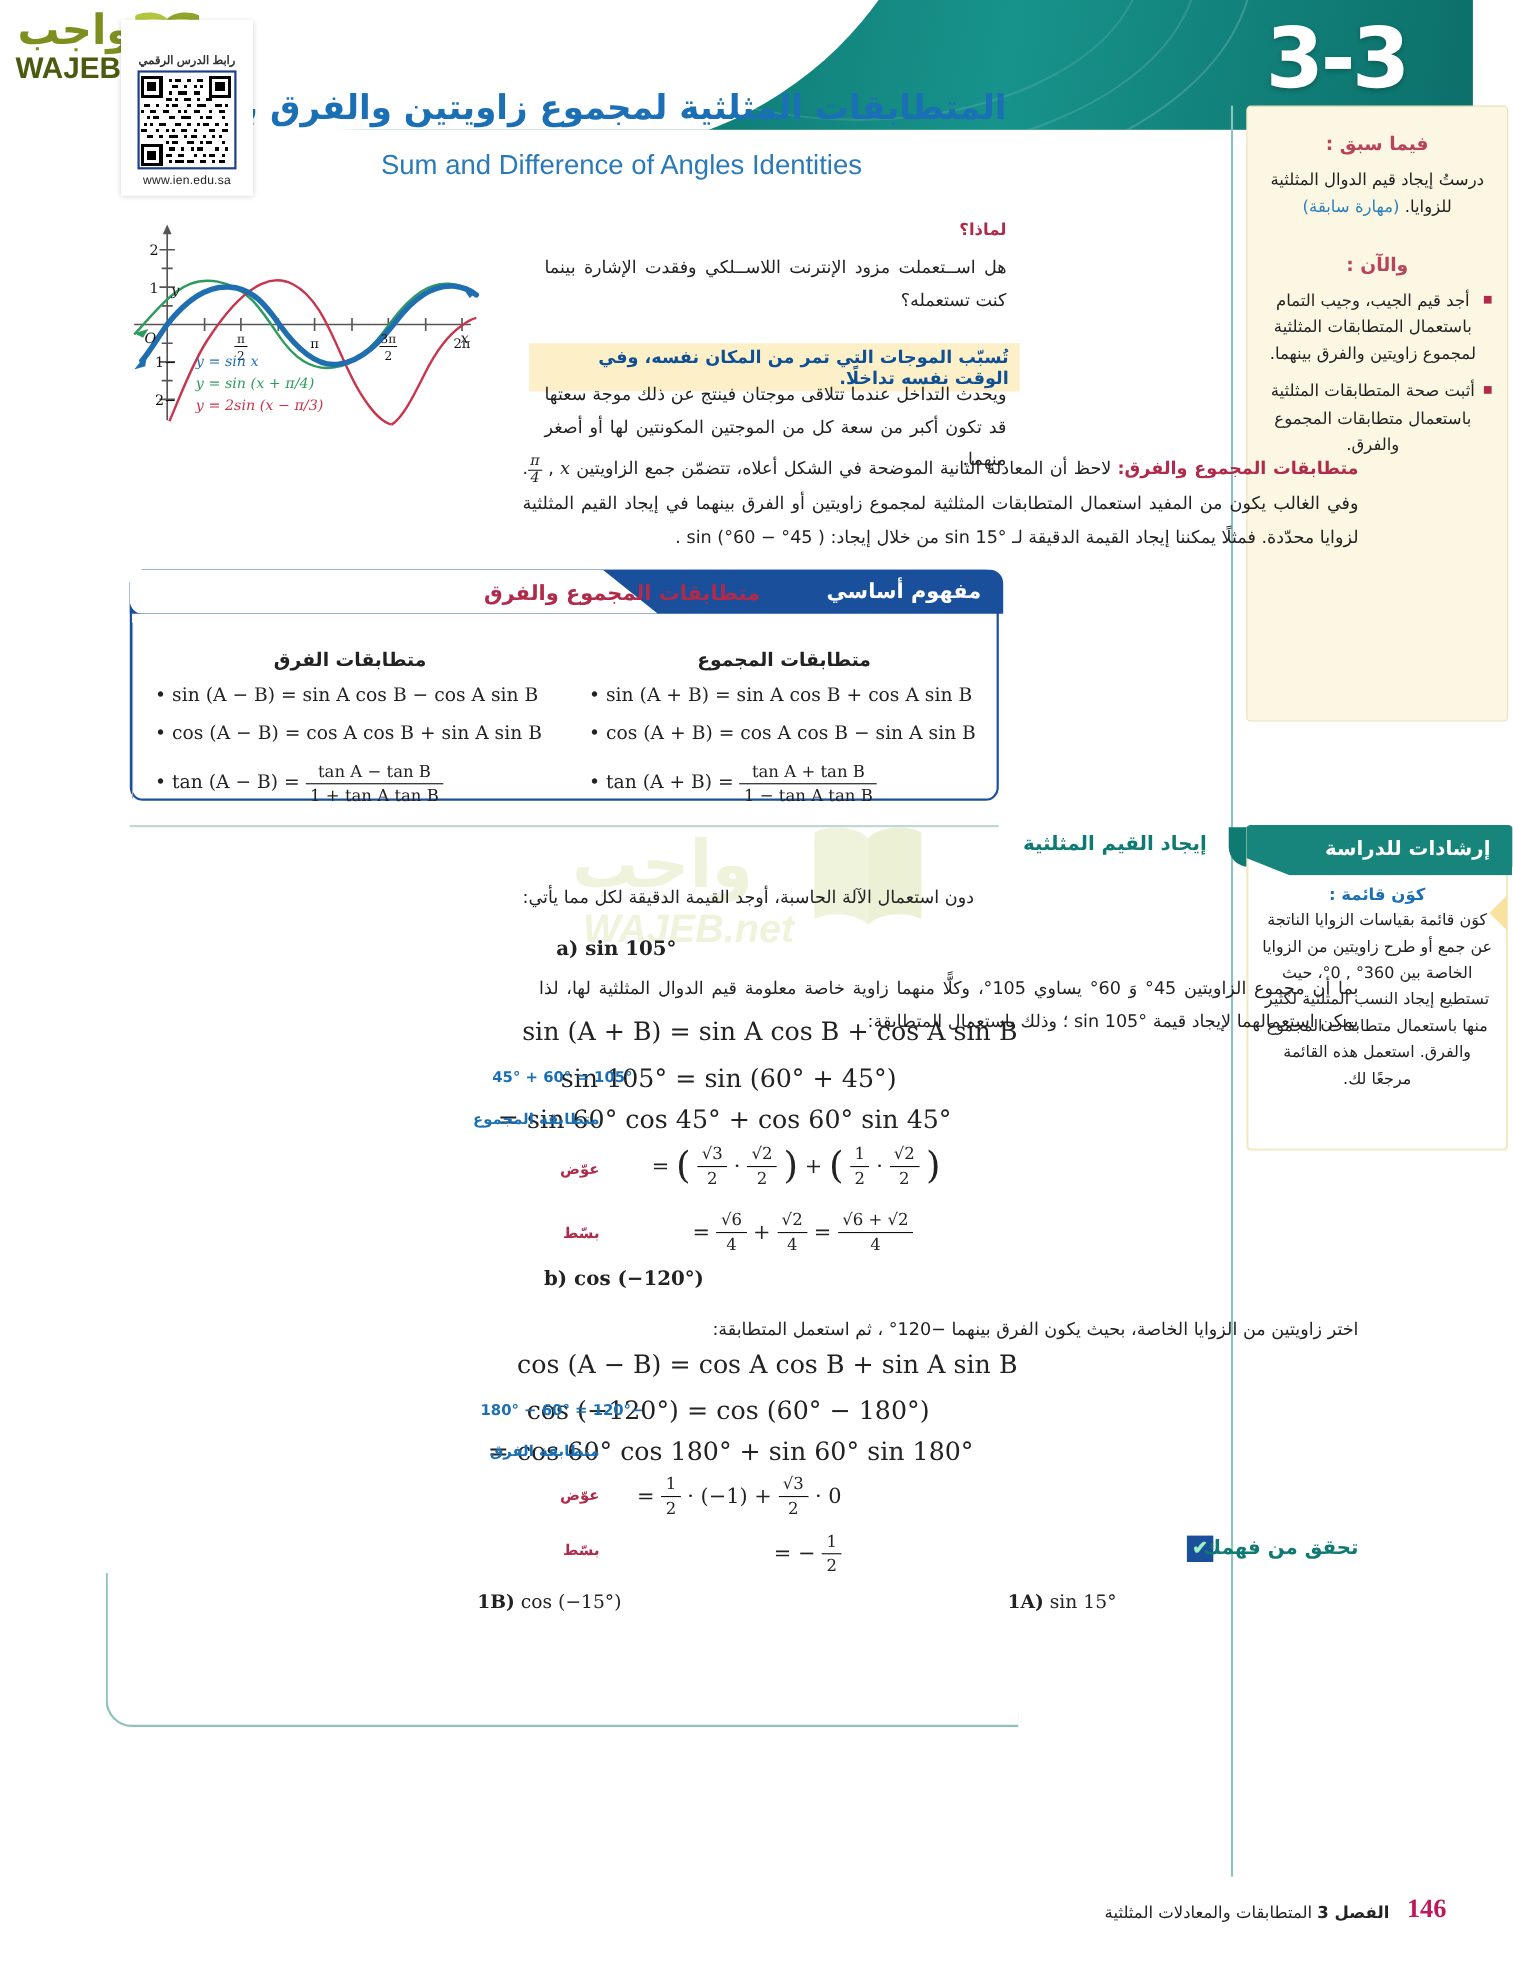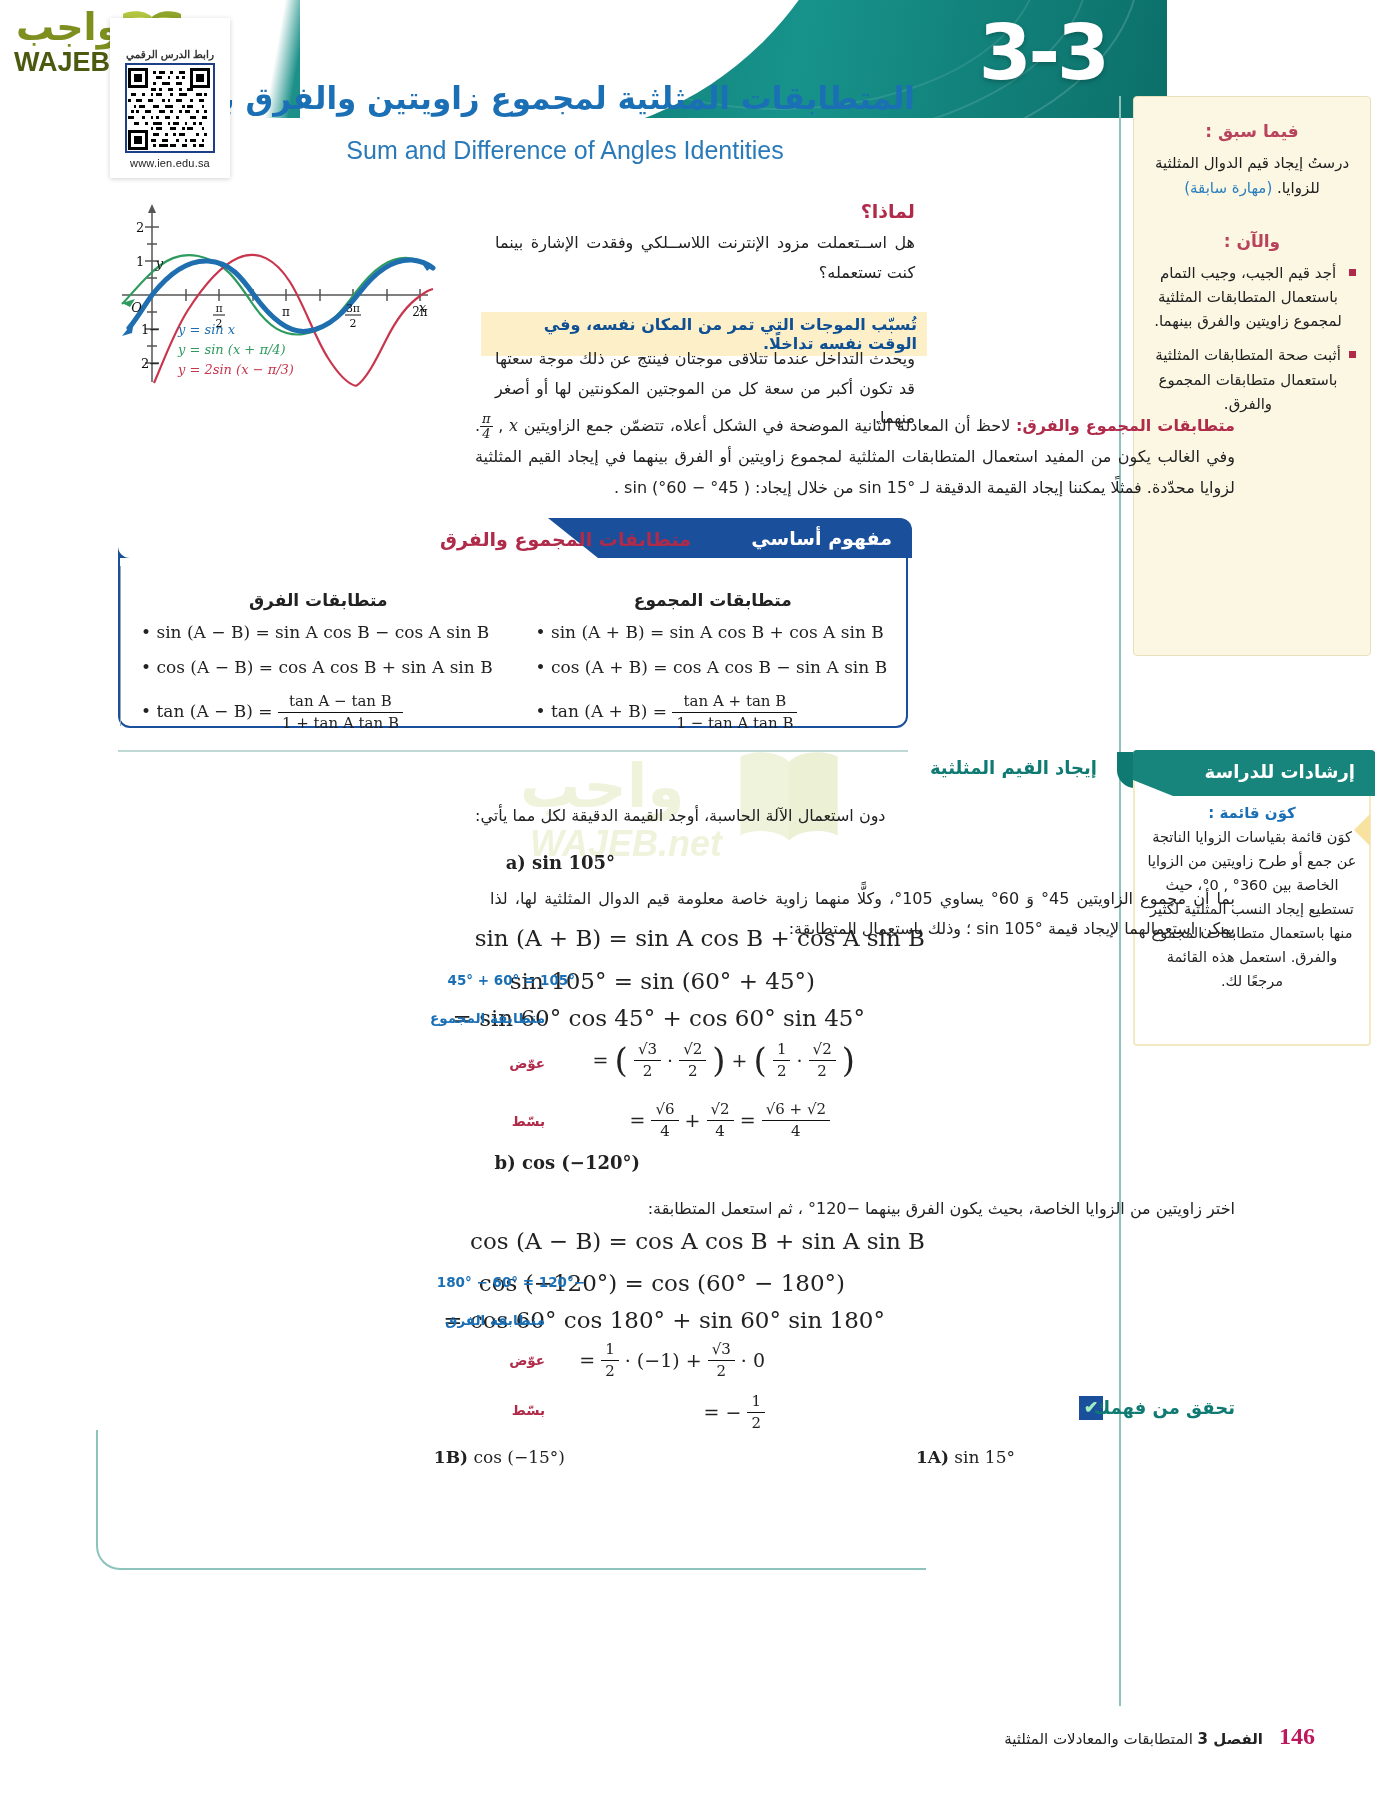--- a/index.html
+++ b/index.html
@@ -5,21 +5,21 @@
   * { box-sizing: border-box; margin:0; padding:0; }
   html,body { background:#fff; }
   body {
     width:1375px; height:1800px; position:relative; overflow:hidden;
     font-family:"Liberation Sans", sans-serif; color:#222;
   }
   .page { position:absolute; inset:0; background:#ffffff; }
 
   
   .banner {
-    position:absolute; top:0; left:0; width:1167px; height:118px;
+    position:absolute; top:0; left:0; width:1339px; height:118px;
     background:linear-gradient(100deg,#ffffff 0%,#ffffff 24%,#1d9189 26%,#0f7e77 48%,#17938b 68%,#0c6f69 100%);
     overflow:hidden;
     padding-left:48px;
   }
   .banner .swirl{
     position:absolute; border-radius:50%;
     border:2px solid rgba(255,255,255,.16);
   }
   .banner .s1{ width:760px;height:430px; left:380px; top:-250px; }
   .banner .s2{ width:640px;height:360px; left:450px; top:-215px; border-color:rgba(255,255,255,.12);}
@@ -92,21 +92,21 @@
   }
   .sb-list li:before{
     content:""; position:absolute; right:0; top:8px; width:7px; height:7px; background:#b02a4a;
   }
 
   
   .figure{ position:absolute; left:108px; top:200px; width:330px; height:190px; }
 
   
   .why-head{
-    position:absolute; right:460px; top:200px; font-size:19px; font-weight:bold;
+    position:absolute; right:460px; top:200px; font-size:15px; font-weight:bold;
     color:#b02a4a; font-family:"DejaVu Sans", sans-serif;
   }
   .why-p{
     position:absolute; right:460px; top:228px; width:420px; font-size:16px; line-height:1.85;
     text-align:justify; font-family:"DejaVu Sans", sans-serif;
   }
   .hl{
     position:absolute; right:448px; top:312px; width:446px;
     background:#fdf0c9; color:#0f4f94; font-weight:bold; font-size:16px;
     padding:3px 10px; font-family:"DejaVu Sans", sans-serif;

